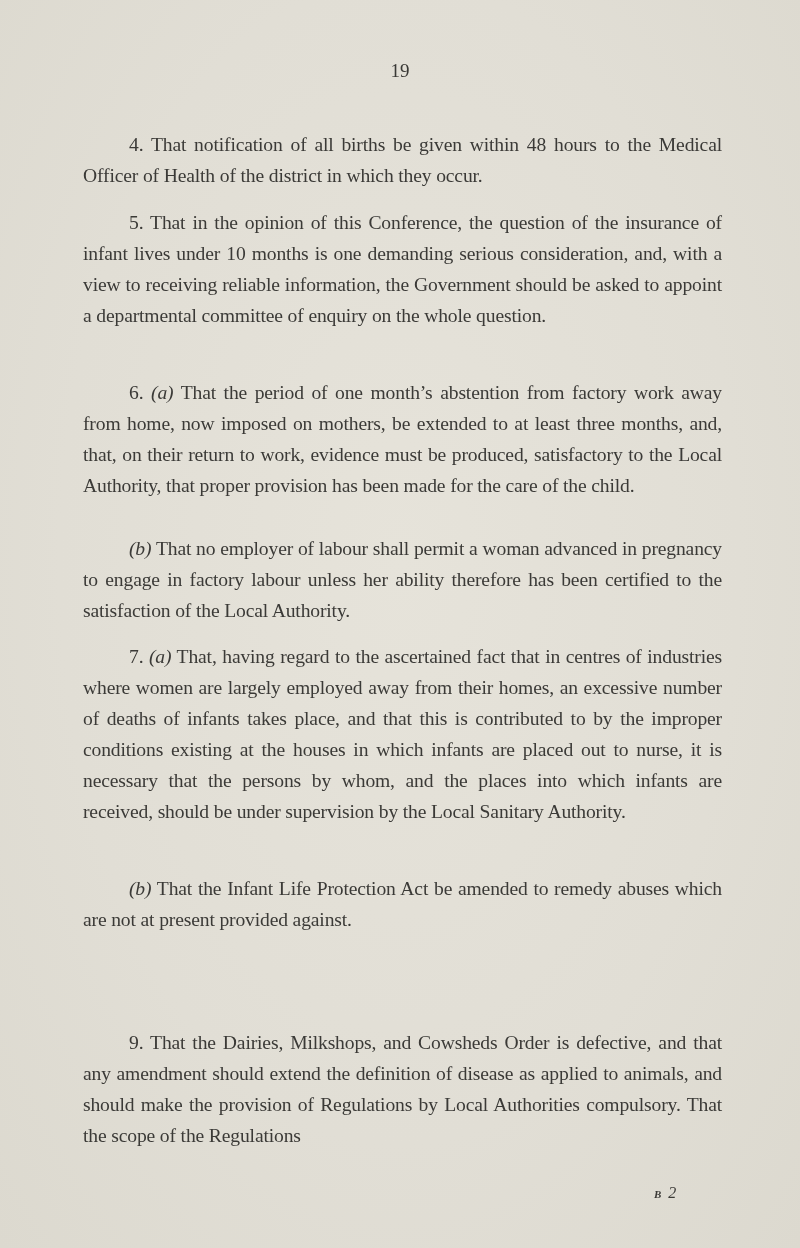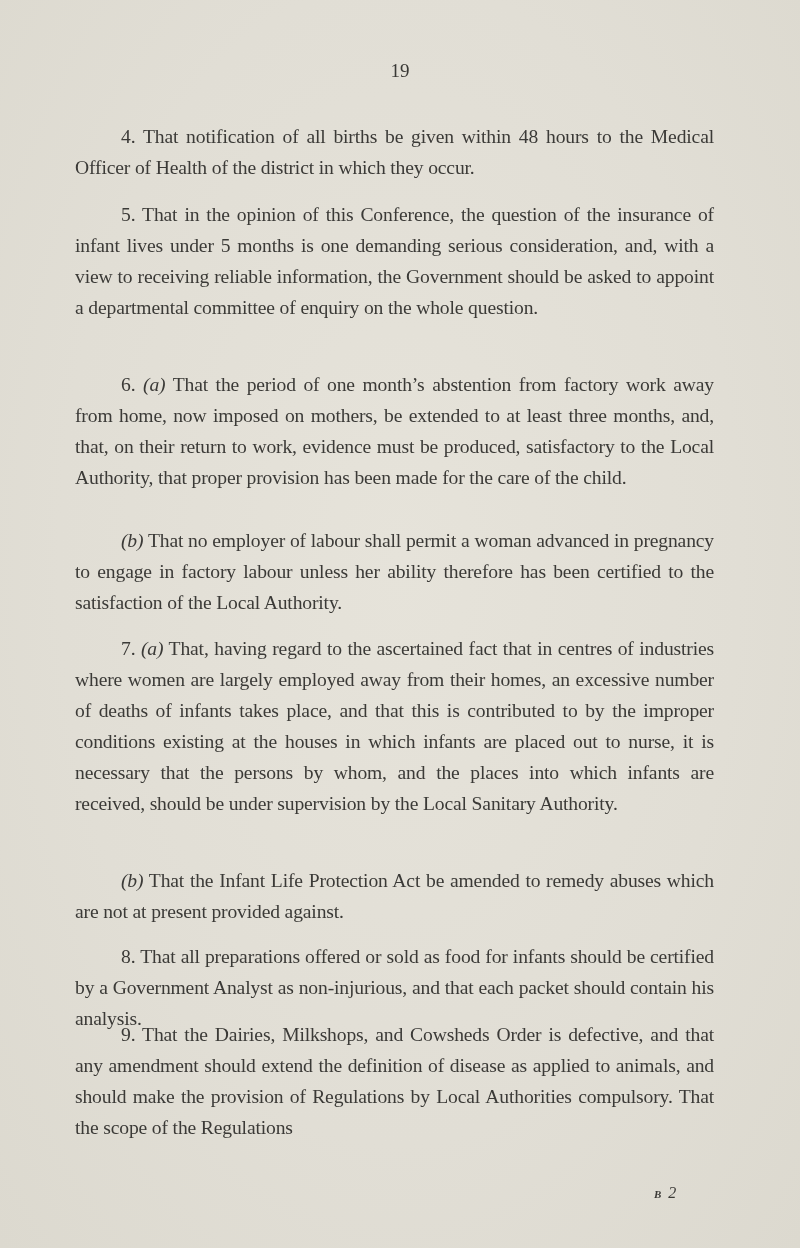--- a/index.html
+++ b/index.html
@@ -27,21 +27,21 @@
     left: 0;
     width: 800px;
     text-align: center;
     font-size: 19px;
     color: #3a3936;
   }
   .para {
     position: absolute;
     left: 66px;
     width: 639px;
-    margin: 9px;
+    margin: 17px;
     font-size: 19.6px;
     line-height: 31px;
     text-align: justify;
     text-indent: 46px;
     letter-spacing: -0.15px;
   }
   .para i { font-style: italic; }
   .signature {
     position: absolute;
     top: 1184px;
@@ -64,21 +64,21 @@
 
   <div class="page-number">19</div>
 
   <p class="para" style="top:112px;">
     <span>4.</span>
     <span>That notification of all births be given within 48 hours to the Medical Officer of Health of the district in which they occur.</span>
   </p>
 
   <p class="para" style="top:190px;">
     <span>5.</span>
-    <span>That in the opinion of this Conference, the question of the insurance of infant lives under 5 months is one demanding serious consideration, and, with a view to receiving reliable information, the Government should be asked to appoint a departmental committee of enquiry on the whole question.</span>
+    <span>That in the opinion of this Conference, the question of the insurance of infant lives under 10 months is one demanding serious consideration, and, with a view to receiving reliable information, the Government should be asked to appoint a departmental committee of enquiry on the whole question.</span>
   </p>
 
   <p class="para" style="top:360px;">
     <span>6.</span>
     <i>(a)</i>
     <span>That the period of one month’s abstention from factory work away from home, now imposed on mothers, be extended to at least three months, and, that, on their return to work, evidence must be produced, satisfactory to the Local Authority, that proper provision has been made for the care of the child.</span>
   </p>
 
   <p class="para" style="top:516px;">
     <i>(b)</i>
@@ -89,24 +89,20 @@
     <span>7.</span>
     <i>(a)</i>
     <span>That, having regard to the ascertained fact that in centres of industries where women are largely employed away from their homes, an excessive number of deaths of infants takes place, and that this is contributed to by the improper conditions existing at the houses in which infants are placed out to nurse, it is necessary that the persons by whom, and the places into which infants are received, should be under supervision by the Local Sanitary Authority.</span>
   </p>
 
   <p class="para" style="top:856px;">
     <i>(b)</i>
     <span>That the Infant Life Protection Act be amended to remedy abuses which are not at present provided against.</span>
   </p>
 
-  <p class="para" style="top:932px;">
-    <span>8.</span>
-    <span>That all preparations offered or sold as food for infants should be certified by a Government Analyst as non-injurious, and that each packet should contain his analysis.</span>
-  </p>
 
   <p class="para" style="top:1010px;">
     <span>9.</span>
     <span>That the Dairies, Milkshops, and Cowsheds Order is defective, and that any amendment should extend the definition of disease as applied to animals, and should make the provision of Regulations by Local Authorities compulsory.  That the scope of the Regulations</span>
   </p>
 
   <div class="signature">
     <span class="small-cap">B</span><span>2</span>
   </div>
 

